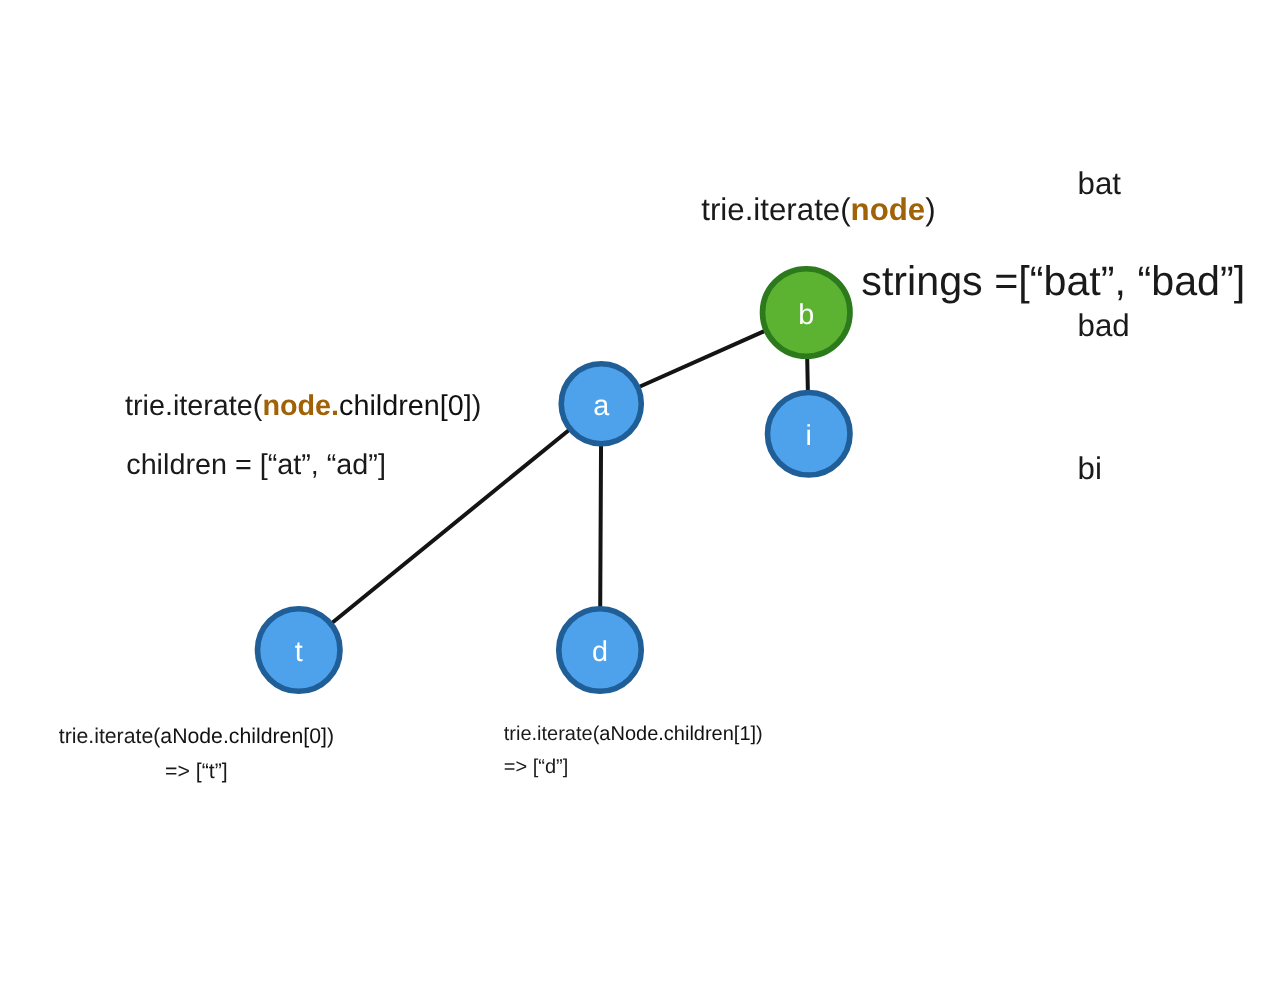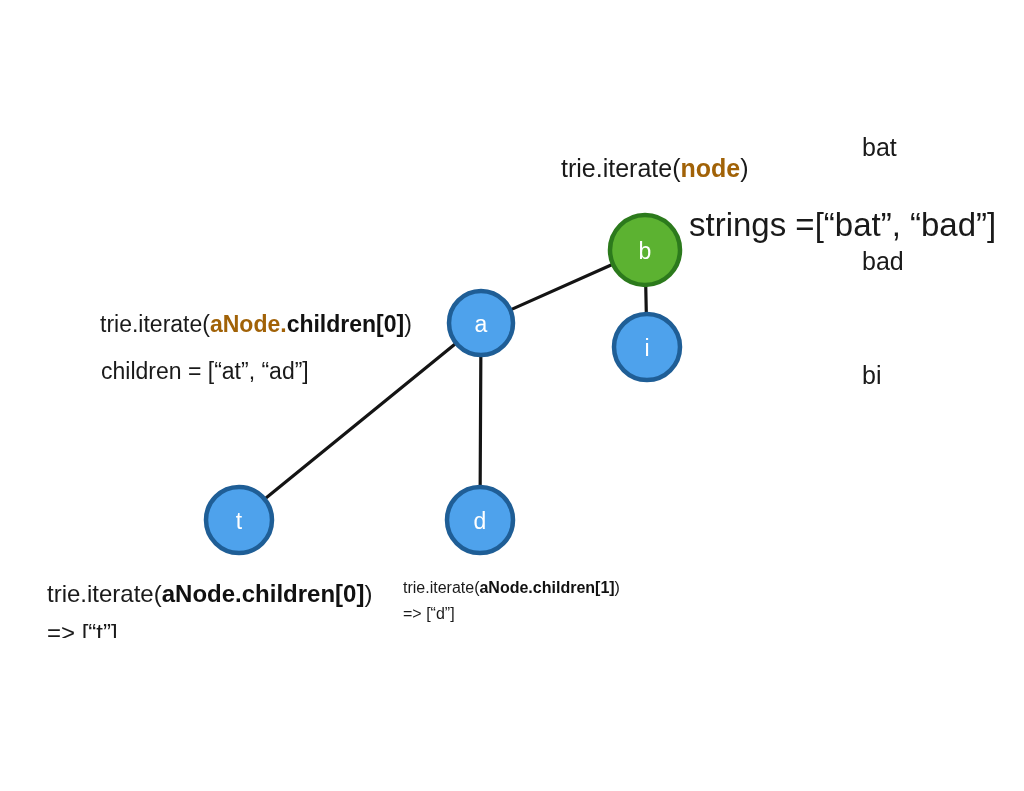--- a/index.html
+++ b/index.html
@@ -83,55 +83,56 @@
     font-size: 23px;
   }
   .strings-a {
     left: 101px;
     top: 356px;
     font-size: 23px;
   }
   .call-t {
     left: 47px;
     top: 575px;
-    font-size: 24px;
+    font-size: 17px;
     line-height: 1.62;
+    text-align: center;
   }
   .call-d {
     left: 403px;
     top: 575px;
     font-size: 16px;
     line-height: 1.62;
   }
 
   .grn {
     color: #a16207;
     font-weight: bold;
   }
   .bld {
-    font-weight: bold;
+    font-weight: normal;
     color: #111111;
   }
 </style>
 </head>
 <body>
 
 <div id="slide">
 
   <div class="txt word-list">
     <div>bat</div>
     <div>bad</div>
     <div>bi</div>
   </div>
 
   <div class="txt call-root"><span>trie.iterate(</span><span class="grn">node</span><span>)</span></div>
 
   <div class="txt strings-root">strings =[“bat”, “bad”]</div>
 
-  <div class="txt call-a"><span>trie.iterate(</span><span class="grn">aNode.</span><span class="bld">children[0]</span><span>)</span></div>
+  <div class="txt call-a"><span>trie.iterate(</span><span class="grn">node.</span><span class="bld">children[0]</span><span>)</span></div>
 
   <div class="txt strings-a">children = [“at”, “ad”]</div>
 
   <div class="txt call-t"><span><span>trie.iterate(</span><span class="bld">aNode.children[0]</span><span>)</span></span><br><span>=&gt; [“t”]</span></div>
 
   <div class="txt call-d"><span><span>trie.iterate(</span><span class="bld">aNode.children[1]</span><span>)</span></span><br><span>=&gt; [“d”]</span></div>
 
   <svg id="diagram-svg" viewBox="0 0 1024 791">
     <g id="edge-layer">
         <line x1="613.9382226706015" y1="263.82627893320785" x2="509.32103227092216" y2="310.39368685501637" class="edge-line"></line>

